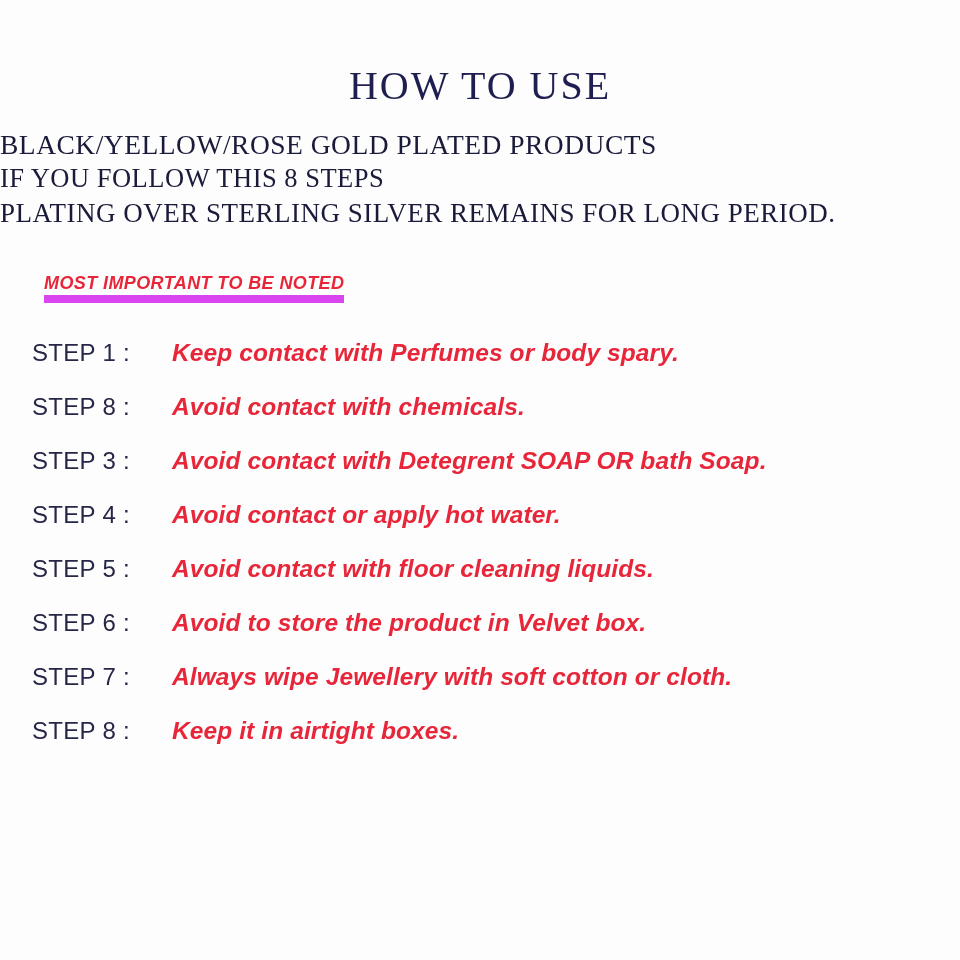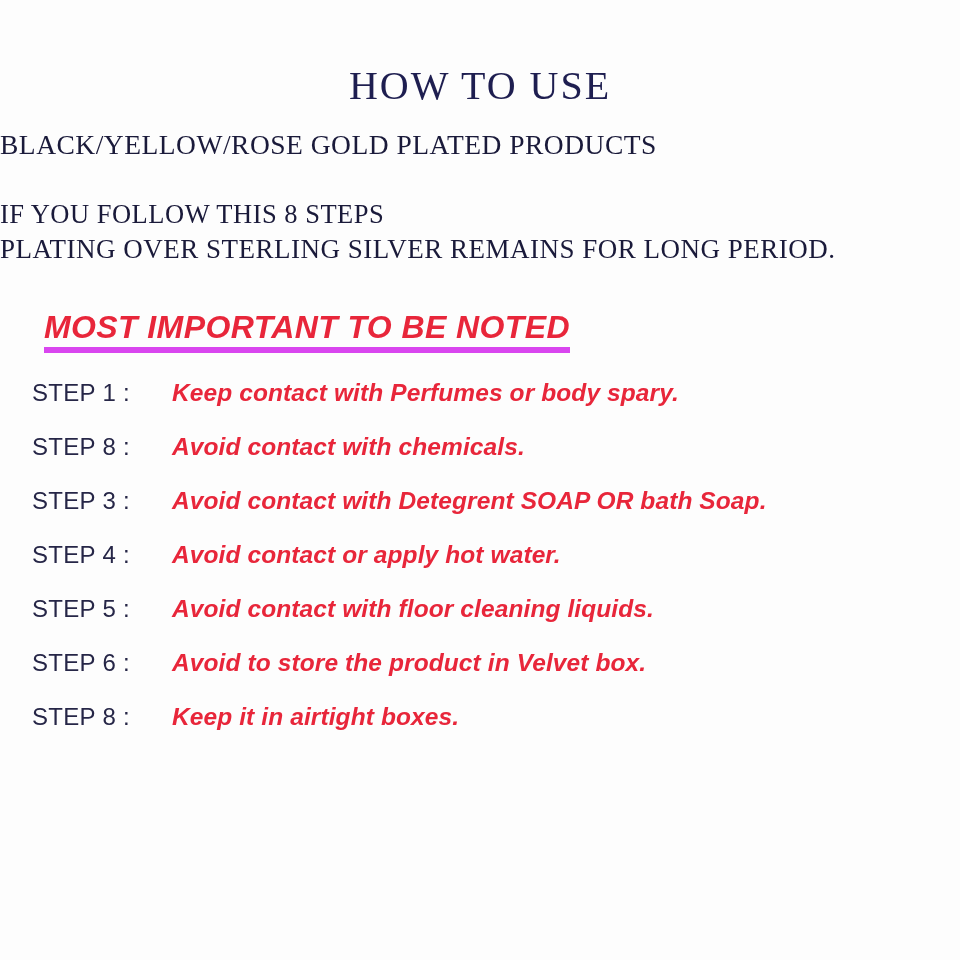--- a/index.html
+++ b/index.html
@@ -37,32 +37,32 @@
     color: #1a1a3a;
     margin-top: 18px;
     line-height: 1.28;
   }
   .sub-line {
     font-size: 27px;
     letter-spacing: 0.5px;
     white-space: nowrap;
   }
   .sub-line.l1 { font-size: 27.5px; }
-  .sub-line.l2 { font-size: 26.5px; margin-top: 36px; }
+  .sub-line.l2 { font-size: 26.5px; }
   .sub-line.l3 { font-size: 27px; }
 
   .notice {
-    margin: 42px 0 0 44px;
+    margin: 42px 0 10px 44px;
     font-family: "Liberation Sans", sans-serif;
     font-style: italic;
     font-weight: bold;
-    font-size: 32px;
+    font-size: 18px;
     color: #e8263a;
     display: inline-block;
-    border-bottom: 6px solid #d946ef;
+    border-bottom: 8px solid #d946ef;
     padding-bottom: 1px;
     letter-spacing: 0.4px;
   }
 
   .steps {
     margin: 26px 0 0 0;
     padding: 0;
     list-style: none;
   }
   .step {
@@ -124,18 +124,22 @@
     </li>
     <li class="step">
       <span class="step-label">STEP 5 :</span>
       <span class="step-text">Avoid contact with floor cleaning liquids.</span>
     </li>
     <li class="step">
       <span class="step-label">STEP 6 :</span>
       <span class="step-text">Avoid to store the product in Velvet box.</span>
     </li>
     <li class="step">
+      <span class="step-label">STEP 7 :</span>
+      <span class="step-text">Always wipe Jewellery with soft cotton or cloth.</span>
+    </li>
+    <li class="step">
       <span class="step-label">STEP 8 :</span>
       <span class="step-text">Keep it in airtight boxes.</span>
     </li>
   </ul>
 
 </div>
 
 </body></html>

